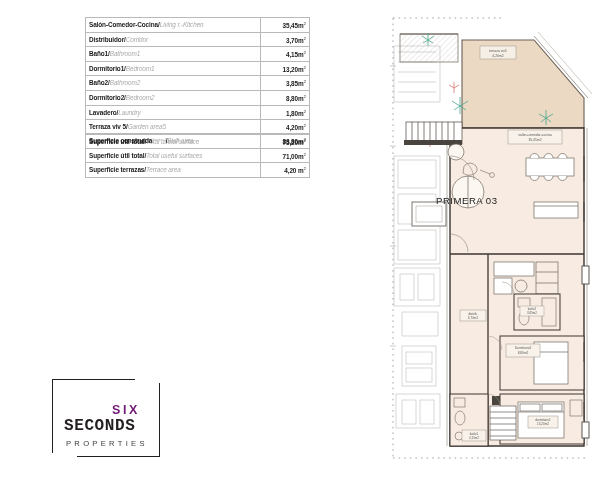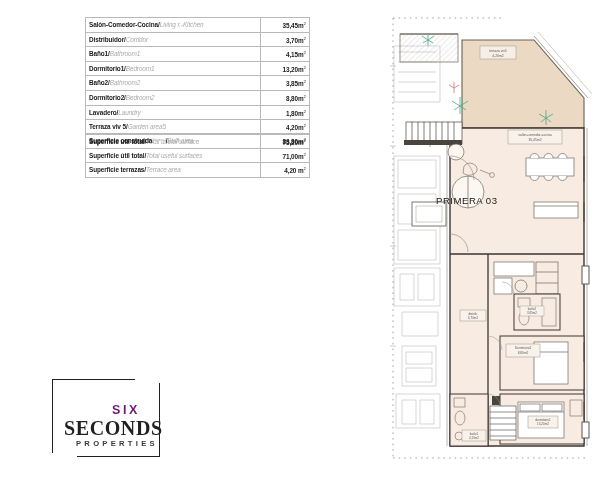--- a/index.html
+++ b/index.html
@@ -50,28 +50,27 @@
   .notch-tr{position:absolute;right:-2px;top:-2px;width:26px;height:5px;background:#fff;}
   .notch-bl{position:absolute;left:-2px;bottom:-2px;width:26px;height:5px;background:#fff;}
   .logo-text{position:absolute;left:0;top:0;width:120px;height:84px;}
   .lg-six{
     position:absolute;left:60px;top:24px;
     font-size:12.5px;font-weight:700;color:#701a75;letter-spacing:2.6px;
     font-family:"Liberation Sans", sans-serif;
   }
   .lg-seconds{
     position:absolute;left:12px;top:38px;
-    font-size:20px;font-weight:700;color:#231f20;letter-spacing:0.6px;
-    font-family:Liberation Serif, serif;
+    font-size:16px;font-weight:700;color:#231f20;letter-spacing:0.6px;
+    font-family:Liberation Mono, monospace;
   }
   .lg-props{
     position:absolute;left:14px;top:60px;
-    font-size:7.6px;font-weight:700;color:#3a3a3a;letter-spacing:3.3px;
+    font-size:7.6px;font-weight:400;color:#3a3a3a;letter-spacing:3.3px;
     font-family:"Liberation Sans", sans-serif;
-    margin-left:10px;
   }
 
   
   #plan{position:absolute;left:384px;top:6px;width:208px;height:468px;}
   #plan svg{display:block;}
   #plan-title{
     position:absolute;left:52px;top:189px;
     font-size:9.6px;letter-spacing:0.5px;color:#1b1b1b;
     font-family:"Liberation Sans", sans-serif;
     white-space:nowrap;

